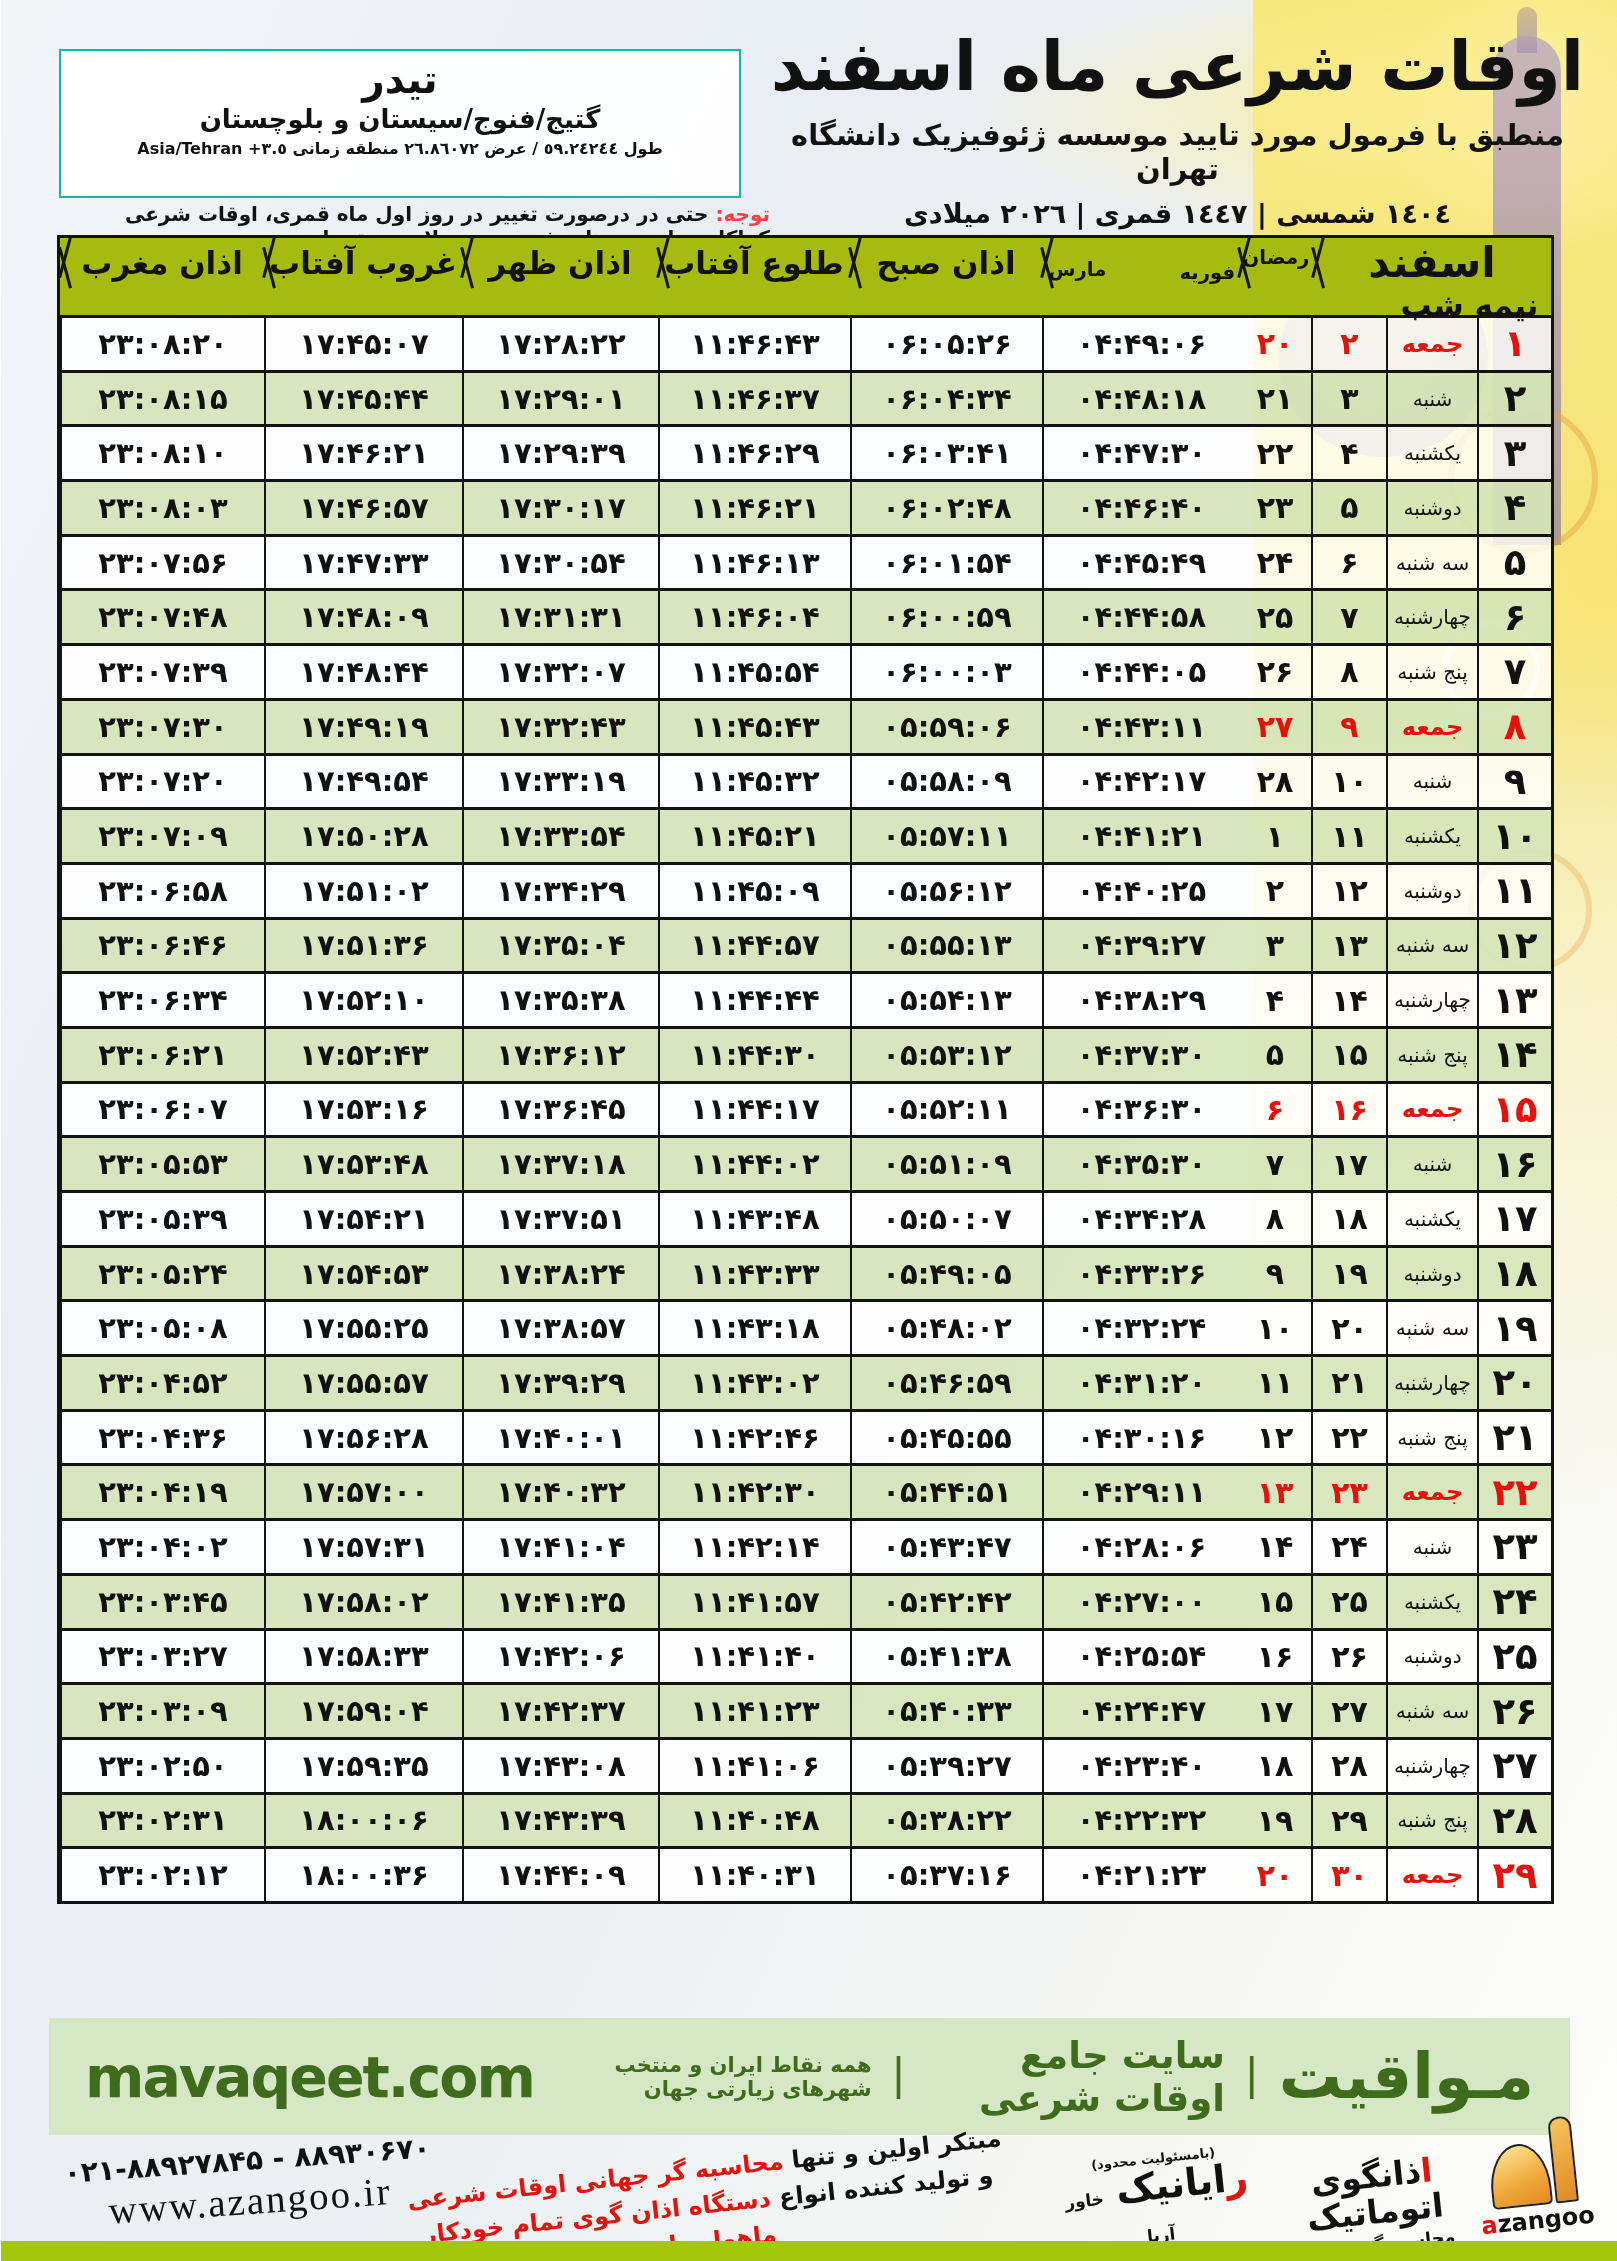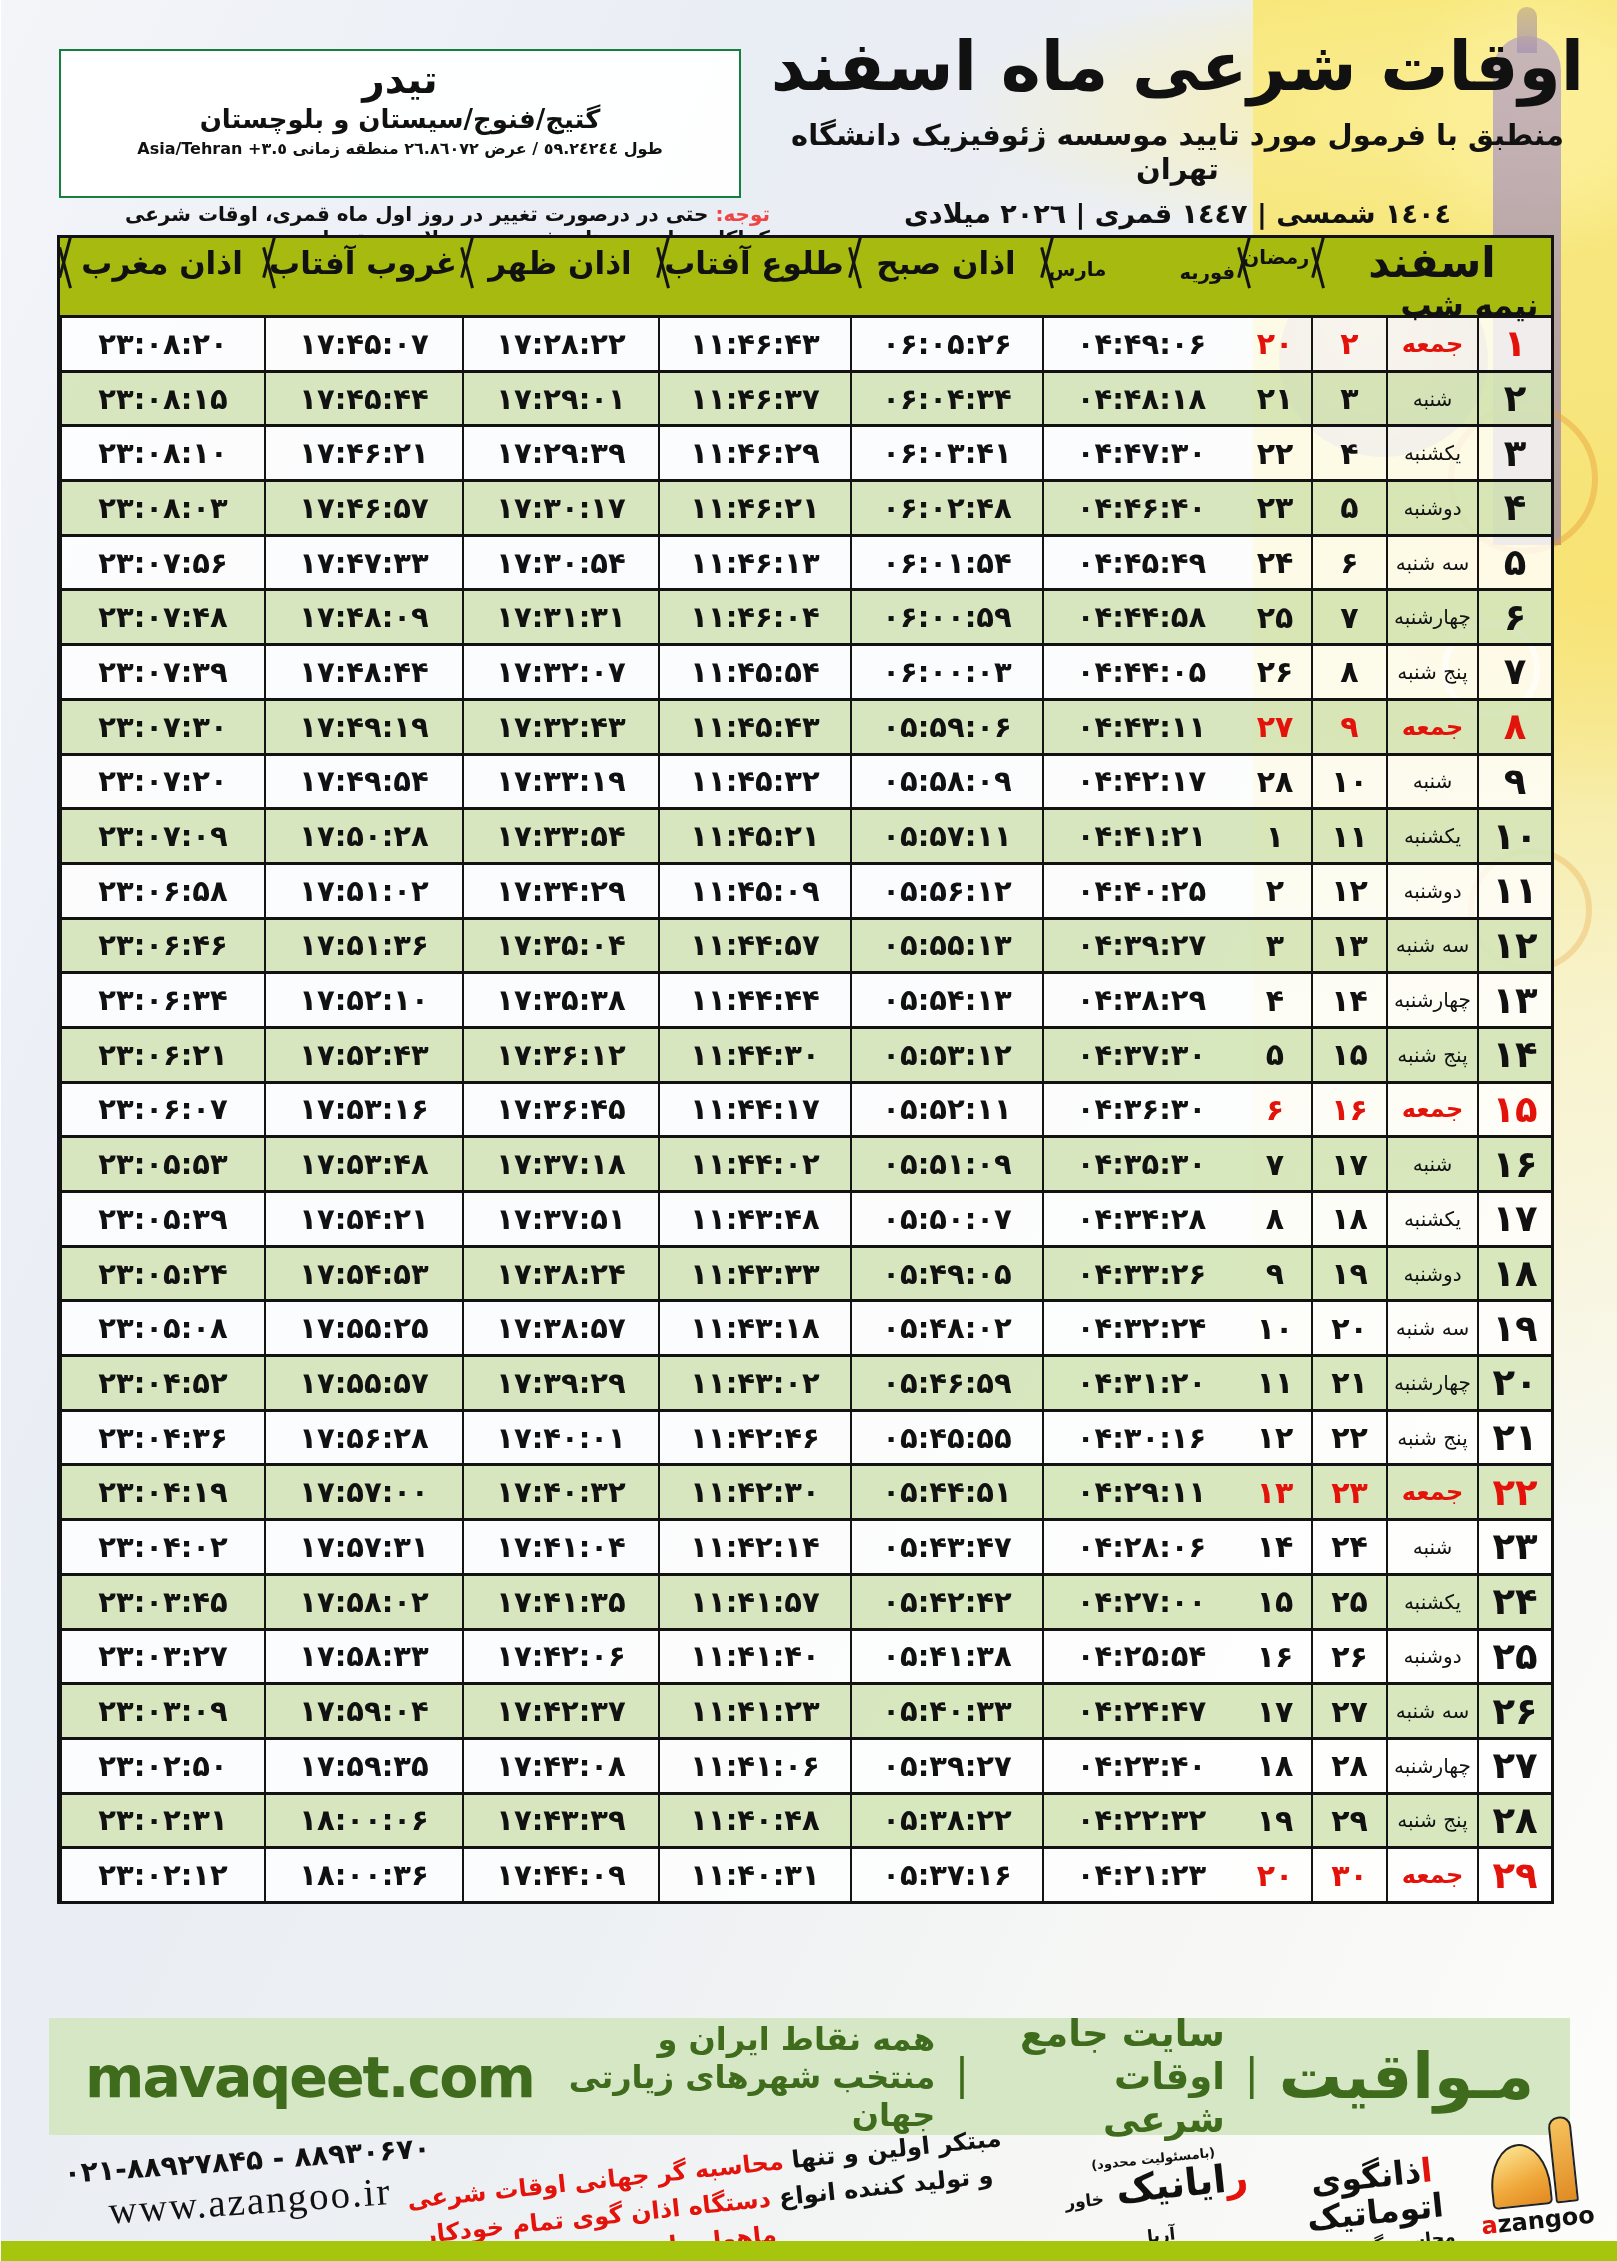--- a/index.html
+++ b/index.html
@@ -28,21 +28,21 @@
     border-radius:34px 34px 0 0;opacity:.75;}
   .bg-minaret-spire{position:absolute;top:6.5px;right:81px;width:19.6px;height:46px;
     background:linear-gradient(#c9b486,#a793b5);border-radius:9.8px 9.8px 0 0;opacity:.8;}
   .bg-domeblob{position:absolute;top:261px;right:130px;width:209px;height:196px;border-radius:50%;
     background:radial-gradient(circle at 42% 35%, #c5b3d2, #85729f);opacity:.5;}
   
   .title-block{position:absolute;top:18px;right:23px;width:835px;text-align:center;direction:rtl;}
   .main-title{font-size:68px;font-weight:bold;line-height:1.45;}
   .sub-title{font-size:29px;font-weight:bold;margin-top:1.3px;}
   .cal-line{font-size:27px;font-weight:600;margin-top:12px;}
-  .city-box{position:absolute;left:59px;top:49px;width:682px;height:149px;border:2px solid #15803d;
+  .city-box{position:absolute;left:59px;top:49px;width:682px;height:149px;border:2px solid #14b8a6;
     background:rgba(255,255,255,.95);text-align:center;direction:rtl;padding-top:6.5px;}
   .city-name{font-size:39px;font-weight:bold;line-height:1.15;}
   .city-region{font-size:26px;font-weight:bold;margin-top:1.3px;}
   .city-coords{font-size:16px;font-weight:bold;margin-top:5px;}
   .note-line{position:absolute;left:59px;top:202px;width:711px;direction:rtl;text-align:right;
     font-size:20px;font-weight:bold;}
   .note-label{color:#ef4444;}
   
   .ptable{position:absolute;left:57px;top:235px;width:1497px;height:1669px;
     border:3.3px solid #121212;display:flex;flex-direction:column;direction:rtl;}
@@ -71,21 +71,21 @@
   .weekday{font-size:20px;}
   .smallnum{font-size:30px;font-weight:bold;}
   .tr.friday .daynum,.tr.friday .weekday,.tr.friday .smallnum{color:#e3130b;}
   .tr.friday .weekday{font-weight:bold;font-size:24px;}
   
   .mv-band{position:absolute;left:49px;top:2018px;width:1521px;height:117px;background:#d6e7c6;
     display:flex;align-items:center;direction:rtl;color:#3f6b1c;padding:0 36px;gap:19.6px;}
   .mv-brand{font-size:63px;font-weight:bold;}
   .mv-sep{font-size:43px;font-weight:400;transform:translateY(-2.6px);}
   .mv-tagline{font-size:37px;font-weight:bold;}
-  .mv-sub{font-size:32px;font-weight:bold;}
+  .mv-sub{font-size:21px;font-weight:bold;}
   .mv-url{margin-inline-start:auto;direction:ltr;font-size:57px;font-weight:bold;letter-spacing:-2px;}
   
   .az-left{position:absolute;left:65px;top:2144px;text-align:center;transform:rotate(-4deg);}
   .az-phone{font-size:28px;font-weight:bold;direction:ltr;}
   .az-site{font-family:"Liberation Serif", serif;font-size:39px;letter-spacing:2px;margin-top:1.3px;}
   .az-center{position:absolute;left:385px;top:2151px;width:646px;text-align:center;direction:rtl;
     transform:rotate(-6deg);font-size:24px;font-weight:bold;line-height:1.5;}
   .red{color:#e3130b;}
   .az-rayanik{position:absolute;left:1050px;top:2151px;width:215px;text-align:center;direction:rtl;
     transform:rotate(-6deg);}

